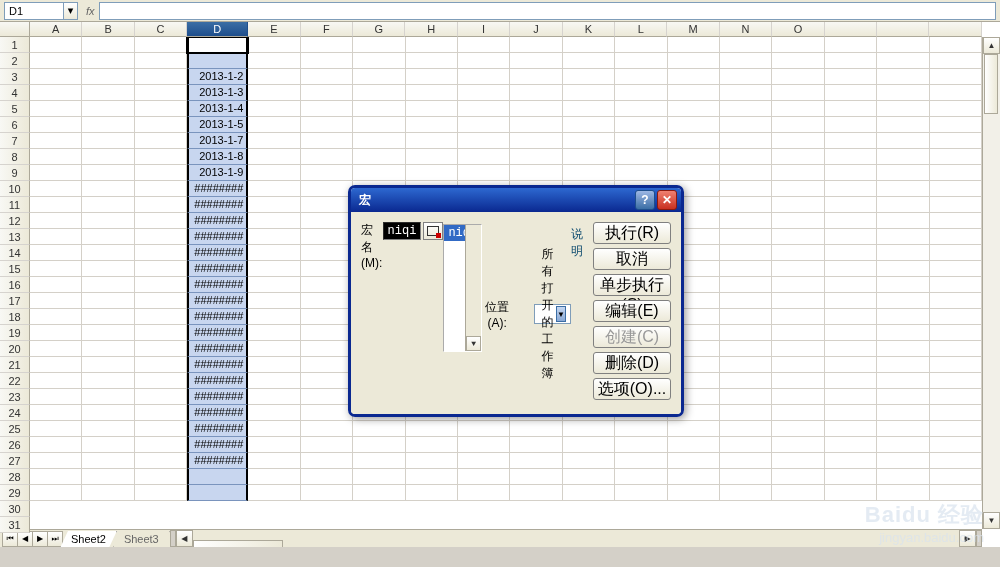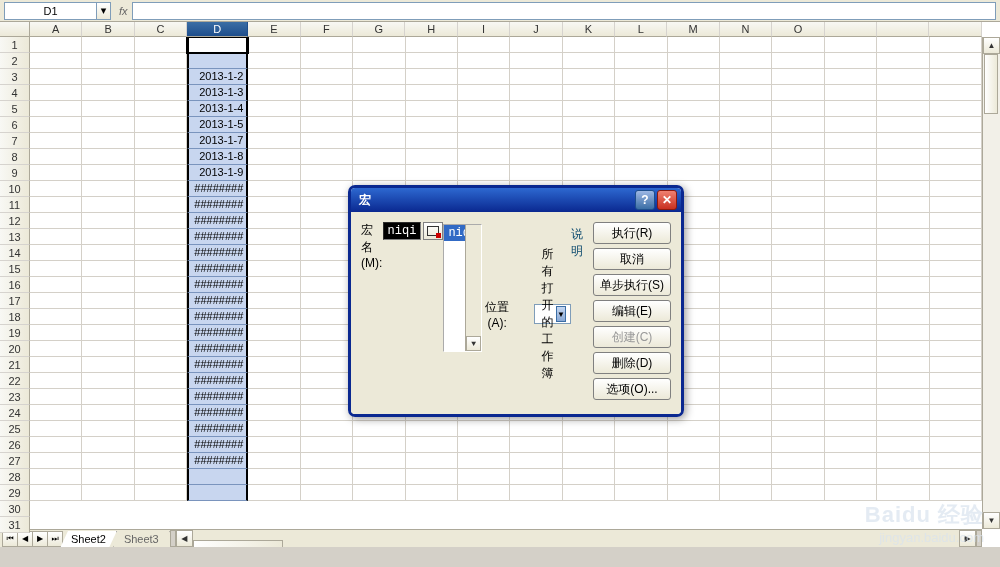--- a/index.html
+++ b/index.html
@@ -1,20 +1,20 @@
 <!DOCTYPE html>
 <html><head>
 <meta charset="utf-8">
 <style>
 * { box-sizing: border-box; margin: 0; padding: 0; }
 body { font-family: Tahoma, Arial, sans-serif; font-size: 11px; overflow: hidden; width: 1000px; height: 567px; background: #d4d0c8; position: relative; }
 
 
 .formula-bar { height: 22px; background: #ece9d8; border-bottom: 1px solid #aca899; display: flex; align-items: center; padding: 0 4px; }
-.name-box { width: 93px; height: 18px; background: white; border: 1px solid #7f9db9; font-size: 11px; padding: 0 4px; line-height: 16px; text-align: center; }
+.name-box { width: 60px; height: 18px; background: white; border: 1px solid #7f9db9; font-size: 11px; padding: 0 4px; line-height: 16px; }
 .name-box-arrow { width: 14px; height: 18px; background: linear-gradient(#fff,#ece9d8); border: 1px solid #7f9db9; border-left: none; display: flex; align-items: center; justify-content: center; }
 .fx-label { font-style: italic; margin-left: 8px; color: #666; }
 .formula-input { flex: 1; height: 18px; background: white; border: 1px solid #7f9db9; margin-left: 4px; }
 
 
 .sheet-area { position: relative; height: 525px; overflow: hidden; background: white; }
 .corner-cell { position: absolute; left: 0; top: 0; width: 30px; height: 15px; background: linear-gradient(#f8f8f4,#ece9d8); border-right: 1px solid #aca899; border-bottom: 1px solid #aca899; z-index: 3; }
 .col-headers { position: absolute; left: 30px; top: 0; right: 18px; height: 15px; display: flex; z-index: 2; background: linear-gradient(#f8f8f4,#ece9d8); }
 .col-header { width: 55px; height: 15px; background: linear-gradient(#f8f8f4,#ece9d8); border-right: 1px solid #d6d3ce; border-bottom: 1px solid #aca899; text-align: center; line-height: 15px; font-size: 11px; color: #333; }
 .col-header.wide { width: 64px; }
@@ -64,21 +64,21 @@
 .ref-icon::after { content: ''; position: absolute; right: -3px; bottom: -3px; width: 5px; height: 5px; background: #c00; }
 .macro-list { height: 128px; background: white; border: 1px inset #fff; margin-top: 2px; position: relative; font-family: 'Courier New', monospace; font-size: 12px; }
 .macro-list-item { padding: 1px 4px; background: #316ac5; color: white; }
 .macro-list-scroll { position: absolute; right: 0; top: 0; bottom: 0; width: 16px; background: #ece9d8; border-left: 1px solid #aca899; display: flex; flex-direction: column; justify-content: flex-end; }
 .loc-row { display: flex; align-items: center; margin-top: 6px; gap: 22px; text-align: center; }
 .loc-label { font-size: 12px; }
 .loc-select { flex: 1; height: 20px; background: white; border: 1px solid #7f9db9; display: flex; align-items: center; padding: 0 4px; font-size: 12px; justify-content: space-between; }
 .loc-arrow { width: 15px; height: 16px; background: linear-gradient(#c5d7f1,#89a8d4); border: 1px solid #3b6ea5; display: flex; align-items: center; justify-content: center; font-size: 8px; }
 .desc-label { font-size: 12px; color: #0c4a6e; margin-top: 4px; }
 .right-col { display: flex; flex-direction: column; gap: 4px; }
-.dlg-btn { height: 22px; background: linear-gradient(#fff,#ece9d8); border: 1px solid #808080; border-radius: 3px; font-size: 12px; cursor: pointer; }
+.dlg-btn { height: 22px; background: linear-gradient(#fff,#ece9d8); border: 1px solid #808080; border-radius: 3px; font-size: 16px; cursor: pointer; }
 .dlg-btn.disabled { color: #999; }
 
 
 .watermark { position: absolute; right: 16px; bottom: 22px; color: rgba(216,226,238,0.7); font-size: 13px; text-align: right; pointer-events: none; font-family: Arial; }
 .watermark-main { font-size: 22px; font-weight: bold; letter-spacing: 1px; }
 </style>
 </head>
 <body>
 
 <div class="formula-bar">

